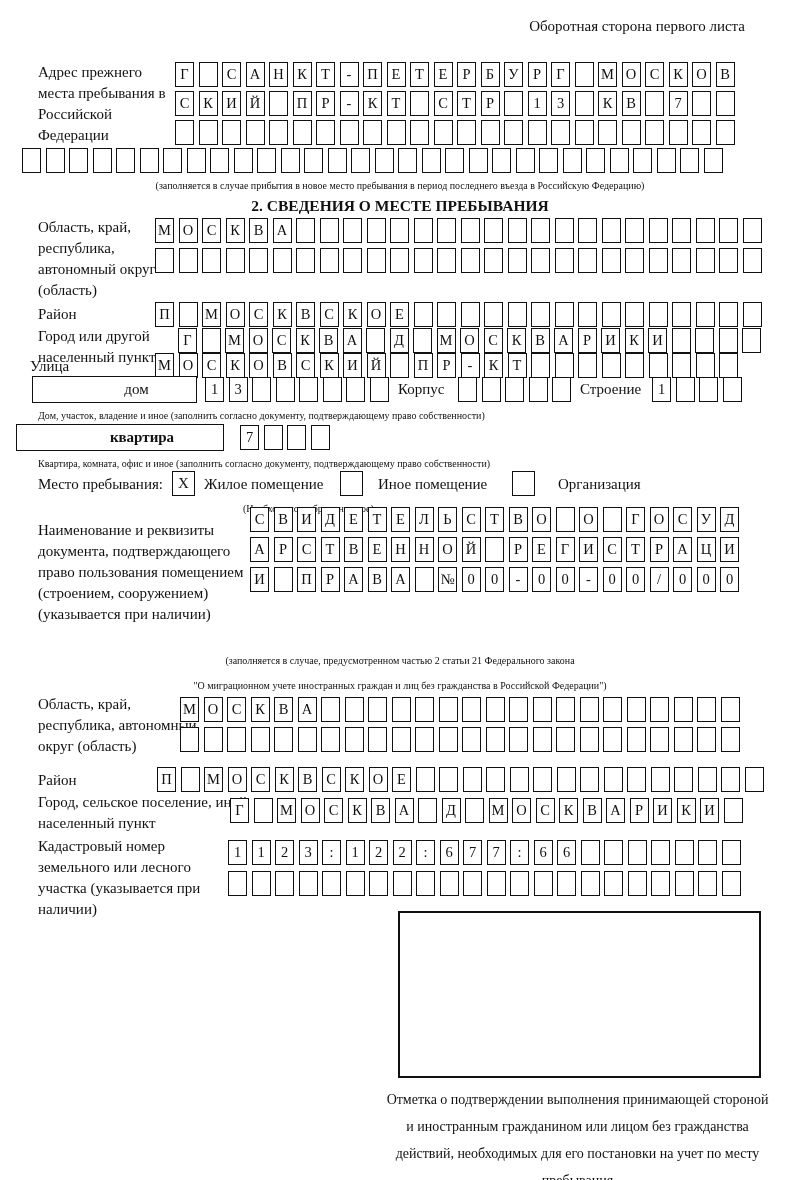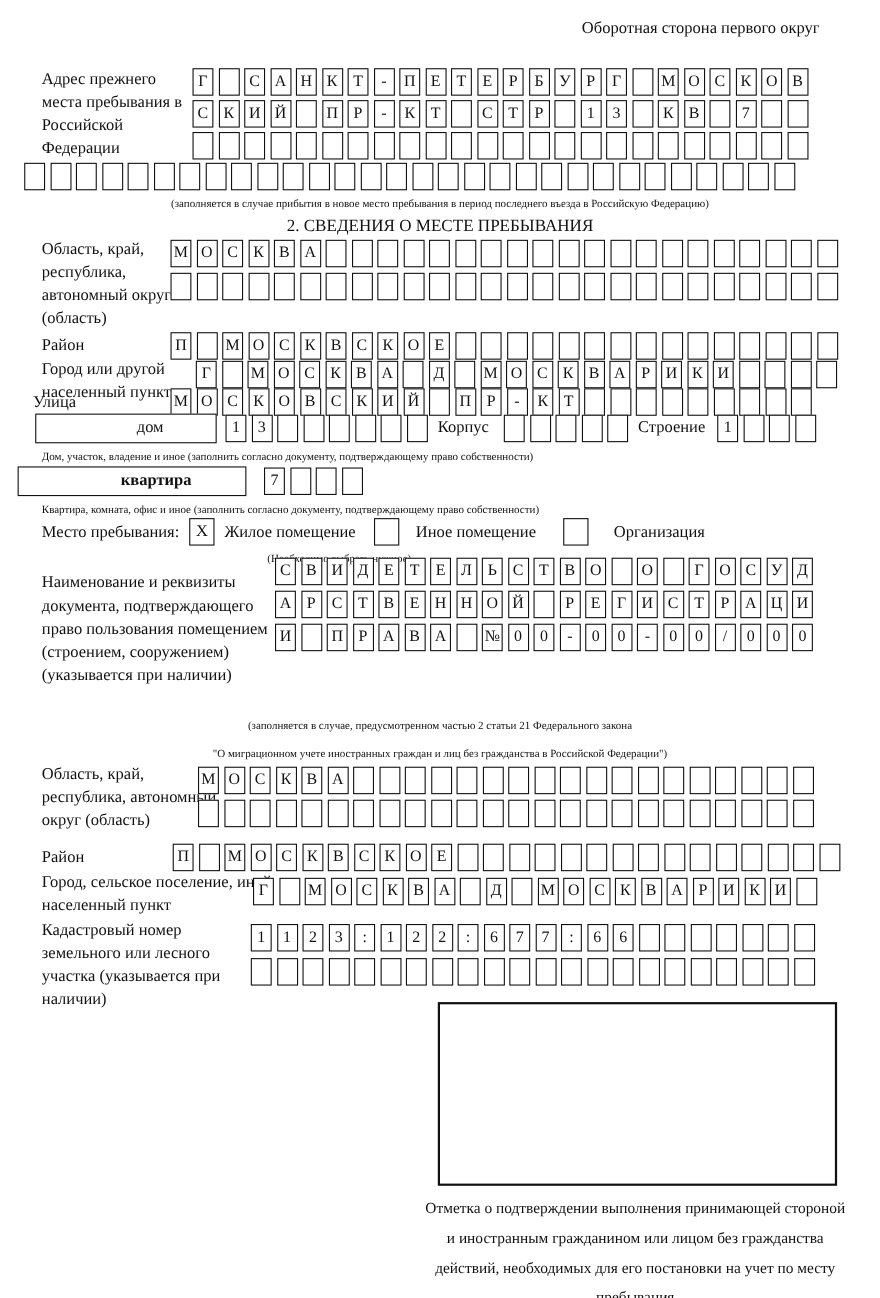--- a/index.html
+++ b/index.html
@@ -1,37 +1,37 @@
 <!DOCTYPE html>
 <html><head>
 <meta charset="utf-8">
 <style>
   html,body{margin:0;padding:0;background:#fff;}
   .page{position:relative;width:800px;height:1180px;background:#fff;color:#111;
         font-family:"Liberation Serif", serif;overflow:hidden;}
   .abs{position:absolute;}
   .lbl{font-size:15px;line-height:21px;}
   .small{font-size:10px;line-height:18px;}
-  .title{font-weight:normal;font-size:15.5px;}
+  .title{font-weight:bold;font-size:15.5px;}
   .center{text-align:center;width:100%;left:0;}
   .boxrow{position:absolute;display:flex;gap:4.5px;}
   .cell{flex:0 0 auto;width:19px;height:25px;border:1.6px solid #111;box-sizing:border-box;
         display:flex;align-items:center;justify-content:center;font-size:14.5px;background:#fff;}
   .longbox{position:absolute;border:1.6px solid #111;height:27px;box-sizing:border-box;
         display:flex;align-items:center;justify-content:center;font-size:15px;background:#fff;padding-left:44px;}
   .checkbox{position:absolute;width:23px;height:25px;border:1.6px solid #111;box-sizing:border-box;
         display:flex;align-items:center;justify-content:center;font-size:15px;background:#fff;}
   .bigbox{position:absolute;border:2px solid #111;box-sizing:border-box;background:#fff;}
 </style>
 </head>
 <body>
 
 <div class="page">
 
-  <div class="abs lbl" style="top:16px;right:55px;">Оборотная сторона первого округ</div>
+  <div class="abs lbl" style="top:16px;right:55px;">Оборотная сторона первого листа</div>
 
   <div class="abs lbl" style="top:62px;left:38px;width:140px;">Адрес прежнего места пребывания в Российской Федерации</div>
   <div class="boxrow" style="top:62px;left:175px;">
       <span class="cell">Г</span>
       <span class="cell"></span>
       <span class="cell">С</span>
       <span class="cell">А</span>
       <span class="cell">Н</span>
       <span class="cell">К</span>
       <span class="cell">Т</span>

